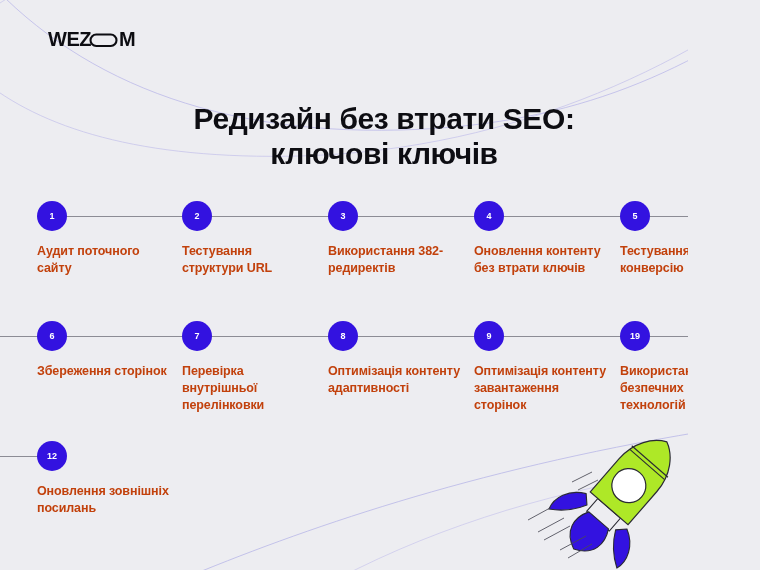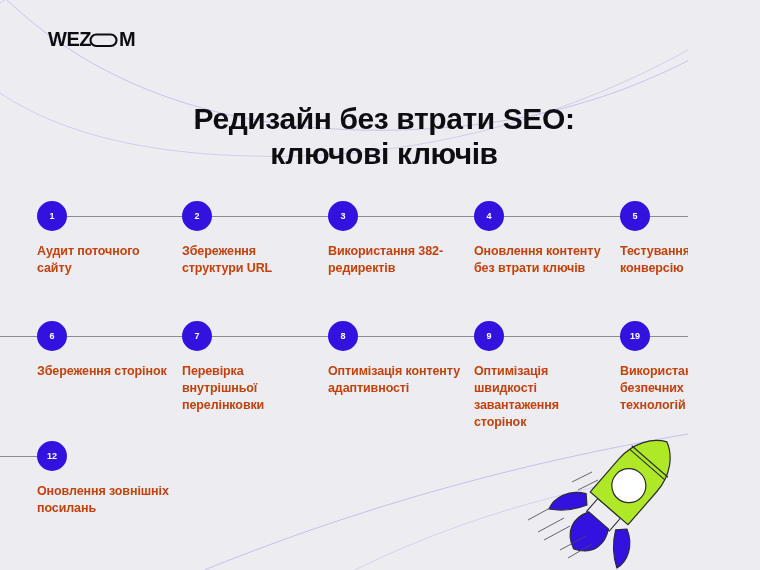--- a/index.html
+++ b/index.html
@@ -135,21 +135,21 @@
       <div class="badge">
         <span>1</span>
       </div>
       <div class="step-label">Аудит поточного сайту</div>
     </div>
 
     <div class="step" style="left:182px;">
       <div class="badge">
         <span>2</span>
       </div>
-      <div class="step-label">Збереження структури URL</div>
+      <div class="step-label">Тестування структури URL</div>
     </div>
 
     <div class="step" style="left:328px;">
       <div class="badge">
         <span>3</span>
       </div>
       <div class="step-label">Використання 382-редиректів</div>
     </div>
 
     <div class="step" style="left:474px;">
@@ -188,21 +188,21 @@
       <div class="badge">
         <span>8</span>
       </div>
       <div class="step-label">Оптимізація контенту адаптивності</div>
     </div>
 
     <div class="step" style="left:474px;">
       <div class="badge">
         <span>9</span>
       </div>
-      <div class="step-label">Оптимізація швидкості завантаження сторінок</div>
+      <div class="step-label">Оптимізація контенту завантаження сторінок</div>
     </div>
 
     <div class="step" style="left:620px;">
       <div class="badge">
         <span>19</span>
       </div>
       <div class="step-label">Використання безпечних технологій</div>
     </div>
   </div>
 

